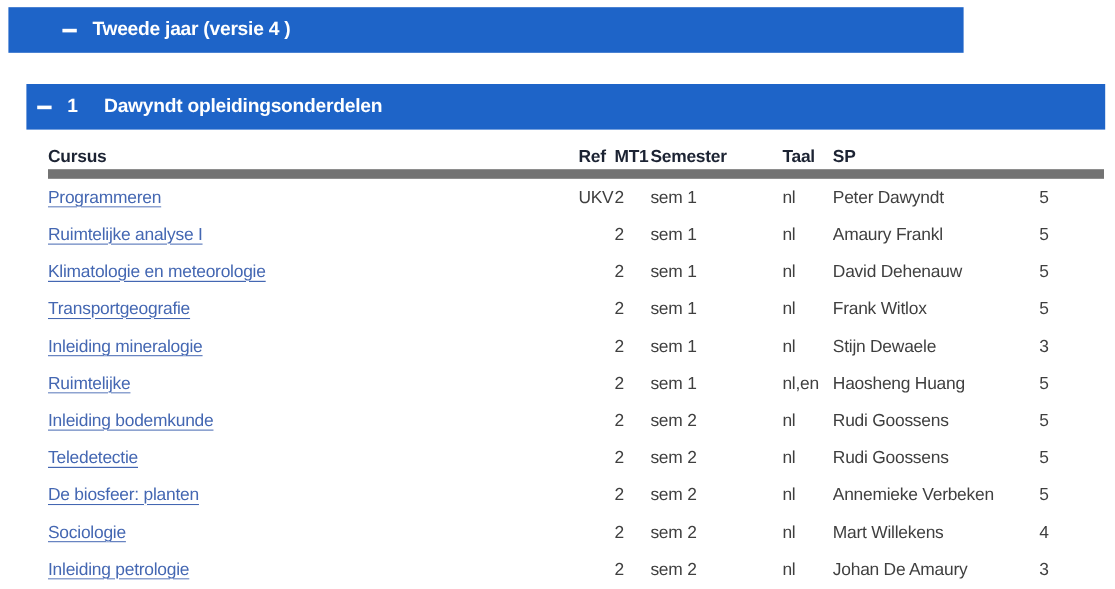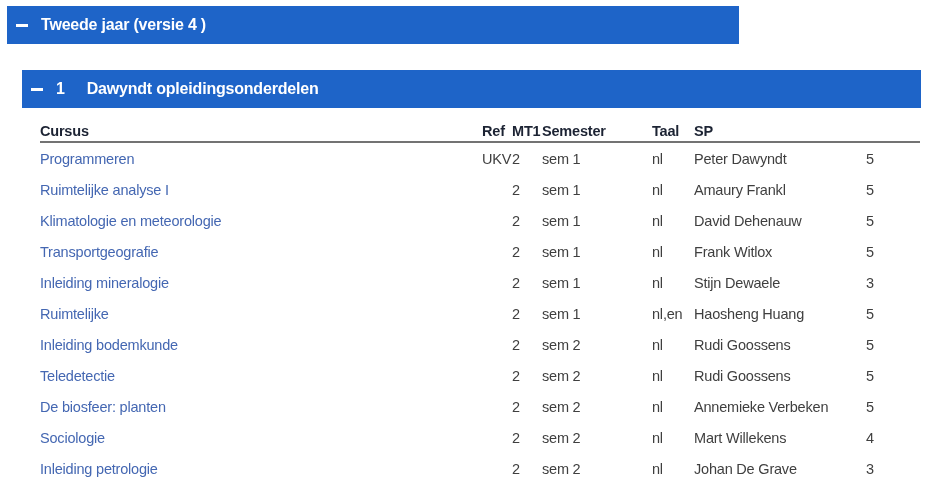--- a/index.html
+++ b/index.html
@@ -15,21 +15,21 @@
   
   .bar {
     position: absolute;
     background: #1E64C8;
     color: #ffffff;
     display: flex;
     align-items: center;
     height: 38px;
     box-sizing: border-box;
   }
-  .bar-outer { left: 7px;  top: 6px;  width: 732px; }
+  .bar-outer { left: 7px;  top: 6px;  width: 796px; padding-left: 36px; }
   .bar-inner { left: 22px; top: 70px; width: 899px; }
   .collapse-btn {
     width: 12px; height: 3px;
     background: #ffffff;
     margin: 0 0 0 9px;
     flex: 0 0 auto;
     cursor: pointer;
   }
   .bar-title {
     font-weight: bold;
@@ -51,21 +51,21 @@
     top: 120px;
     width: 880px;
   }
   .trow {
     display: grid;
     grid-template-columns: 442px 30px 30px 110px 42px 172px 54px;
     align-items: center;
   }
   .thead {
     height: 21px;
-    border-bottom: 2px solid #737373;
+    border-bottom: 8px solid #737373;
     color: #1c2333;
     font-weight: bold;
     font-size: 14.5px;
   }
   .tbody-row { height: 31px; }
   .cell {
     font-size: 14.5px;
     color: #3f3f3f;
     white-space: nowrap;
     overflow: hidden;
@@ -195,21 +195,21 @@
           <div class="cell">nl</div>
           <div class="cell">Mart Willekens</div>
           <div class="cell">4</div>
         </div>
         <div class="trow tbody-row">
           <div class="cell"><a class="course-link">Inleiding petrologie</a></div>
           <div class="cell"></div>
           <div class="cell">2</div>
           <div class="cell">sem 2</div>
           <div class="cell">nl</div>
-          <div class="cell">Johan De Grave</div>
+          <div class="cell">Johan De Amaury</div>
           <div class="cell">3</div>
         </div>
         <div class="trow tbody-row">
           <div class="cell"></div>
         </div>
       </div>
   </div>
 
 </div>
 

